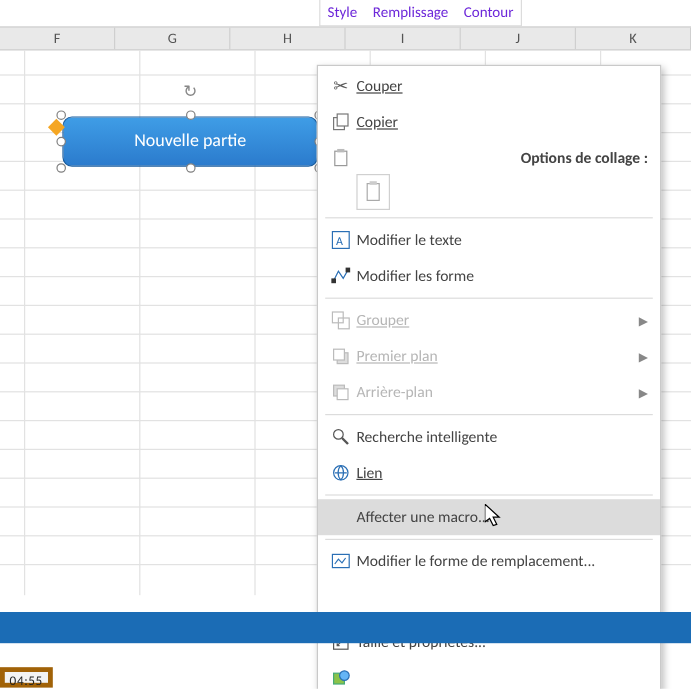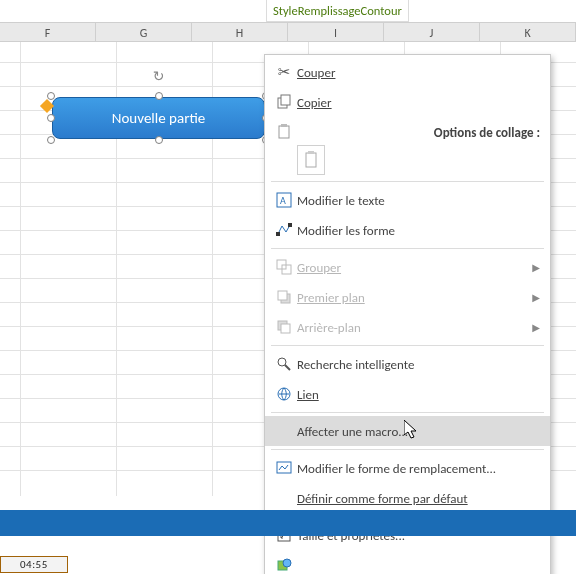--- a/index.html
+++ b/index.html
@@ -13,24 +13,24 @@
     overflow: hidden;
     position: relative;
   }
 
   
   .mini-toolbar {
     position: absolute;
     left: 266px; top: 0;
     height: 22px;
     display: flex;
-    gap: 0;
+    gap: 13px;
     align-items: center;
     font-size: 12.5px;
-    color: #4d7c0f;
+    color: #6d28d9;
     background: #fff;
     padding: 2px 6px;
     border-left: 1px solid #dcdcdc;
     border-bottom: 1px solid #dcdcdc;
     border-right: 1px solid #dcdcdc;
   }
 
   
   .sheet {
     position: absolute;
@@ -165,22 +165,22 @@
   }
 
   .video-ts {
     position: absolute;
     left: 0; bottom: 0;
     width: 100%; height: 18px;
   }
   .video-ts .box {
     display: inline-block;
     height: 17px;
-    padding: 0 19px;
-    border: 1px solid #a16207;
+    padding: 0 4px;
+    border: 4px solid #a16207;
     background: #f3f3f3;
     color: #222;
     font-size: 11px;
     line-height: 15px;
     letter-spacing: .5px;
   }
 
   svg { display: block; }
 </style>
 </head>
@@ -359,21 +359,20 @@
     <span class="icon">
       <svg width="16" height="16">
           <rect x="1" y="2" width="14" height="11" fill="none" stroke="#2a6fb5"></rect>
           <polyline points="3,10 6,6 9,9 12,5" fill="none" stroke="#2a6fb5"></polyline>
         </svg>
     </span>
     <span class="label">Modifier le forme de remplacement...</span>
   </div>
   <div class="menu-item">
     <span class="icon"></span>
-    <span class="label"><span class="u">Définir comme forme par défaut</span></span>
   </div>
   <div class="menu-sep"></div>
 
   <div class="menu-item">
     <span class="icon">
       <svg width="16" height="16">
           <rect x="2" y="2" width="12" height="12" fill="none" stroke="#555"></rect>
           <path d="M5 11 L11 5 M9 5 h2 v2 M5 9 v2 h2" fill="none" stroke="#555"></path>
         </svg>
     </span>

